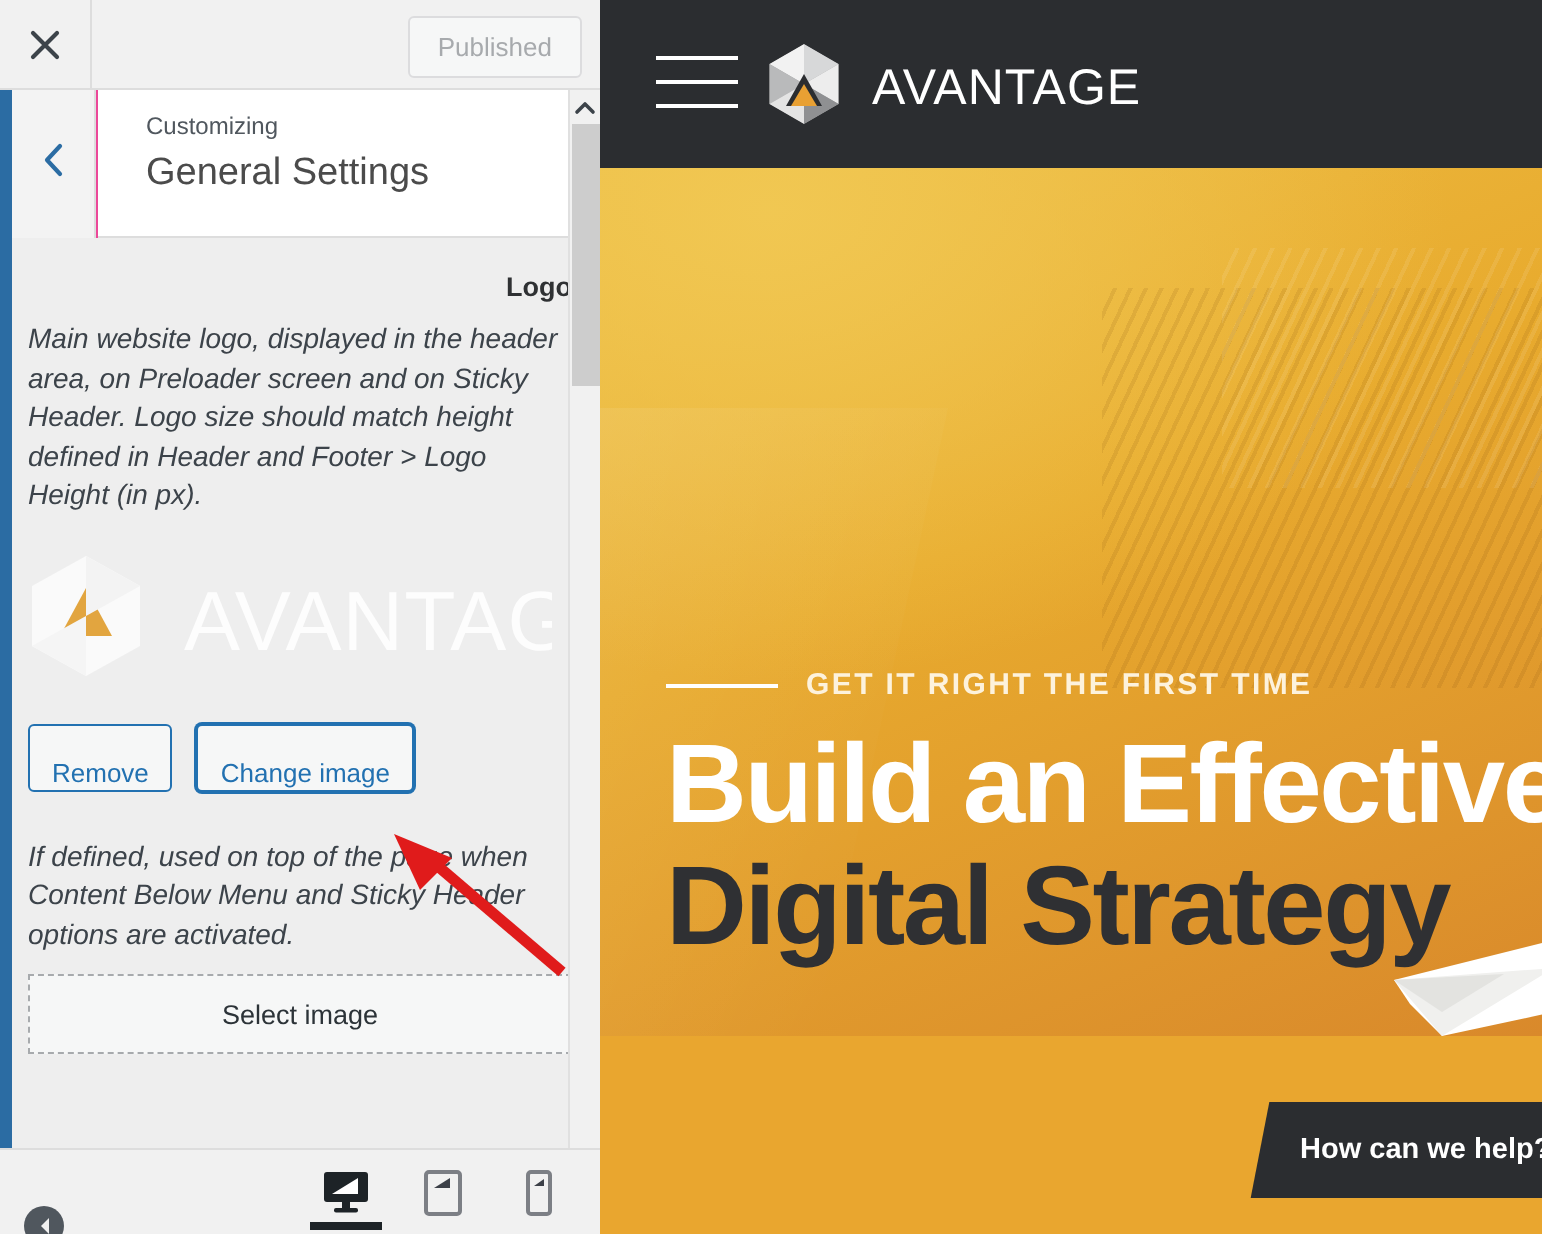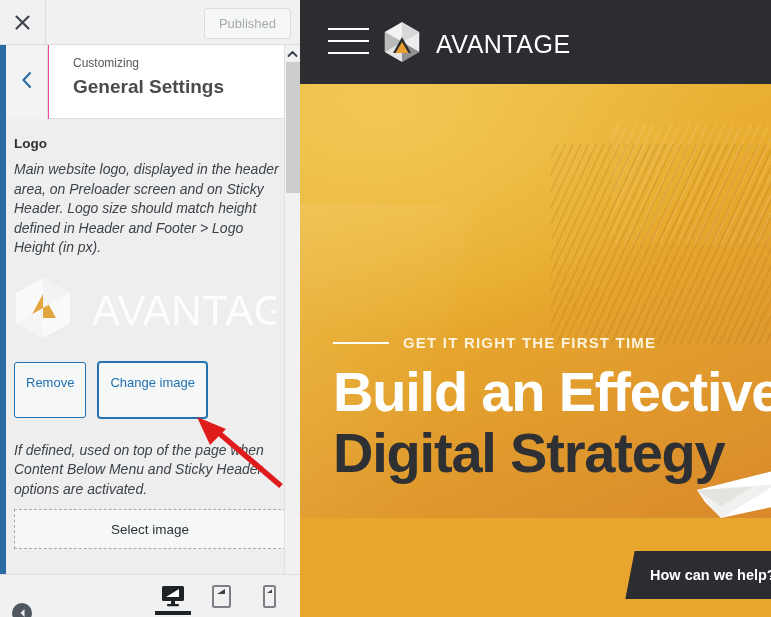--- a/index.html
+++ b/index.html
@@ -19,30 +19,30 @@
   .cz-close svg{display:block;}
   .cz-publish{position:absolute;right:9px;top:8px;height:29px;padding:0 14px;display:flex;align-items:center;justify-content:center;
     background:#f6f7f7;border:1px solid #dcdcde;border-radius:3px;color:#a7aaad;font-size:13px;cursor:default;}
 
   .cz-accent{position:absolute;left:0;top:45px;width:6px;height:578px;background:#2b6ca3;}
   .cz-backbtn{position:absolute;left:6px;top:45px;width:42px;height:74px;background:#f3f3f3;border-right:1px solid #ddd;
      display:flex;align-items:center;justify-content:center;cursor:pointer;box-sizing:border-box;}
 
   .cz-header{position:absolute;left:49px;top:45px;width:251px;height:74px;background:#fff;border-bottom:1px solid #ddd;box-sizing:border-box;padding:10px 0 0 24px;}
   .cz-eyebrow{font-size:12px;color:#50575e;line-height:16px;}
-  .cz-title{font-size:19px;color:#4b4b4b;line-height:26px;margin-top:3px;font-weight:700;}
+  .cz-title{font-size:19px;color:#4b4b4b;line-height:26px;margin-top:3px;font-weight:400;}
 
   .cz-body{position:absolute;left:6px;top:119px;width:294px;height:455px;background:#eee;overflow:hidden;}
   .cz-pad{padding:16px 14px 0 8px;}
-  .lbl{font-size:13.5px;color:#2f3133;font-weight:600;line-height:18px;}
+  .lbl{font-size:13.5px;color:#2f3133;font-weight:600;line-height:18px;text-align:right;}
   .desc{font-size:14px;color:#3c434a;font-style:italic;line-height:19.5px;margin-top:7px;}
 
   .logo-preview{margin-top:18px;height:72px;position:relative;}
   .btnrow{margin-top:14px;display:flex;gap:12px;}
-  .wpbtn{height:30px;padding:12px 11px;display:flex;align-items:flex-start;justify-content:center;font-size:13px;
+  .wpbtn{height:30px;padding:1px 11px;display:flex;align-items:flex-end;justify-content:center;font-size:13px;
      background:#f6f7f7;border:1px solid #2271b1;color:#2271b1;border-radius:3px;cursor:pointer;}
   .wpbtn.focus{box-shadow:0 0 0 1px #2271b1;}
 
   .selbox{margin-top:10px;height:40px;border:1px dashed #a7aaad;background:#f6f7f7;display:flex;align-items:center;justify-content:center;
      font-size:13.5px;color:#2c3338;cursor:pointer;box-sizing:border-box;}
 
   
   .sb-track{position:absolute;right:0;top:45px;width:16px;height:578px;background:#f1f1f1;border-left:1px solid #e0e0e0;box-sizing:border-box;}
   .sb-up,.sb-dn{position:absolute;left:0;width:15px;height:17px;display:flex;align-items:center;justify-content:center;cursor:pointer;}
   .sb-up{top:0;} .sb-dn{bottom:0;}

